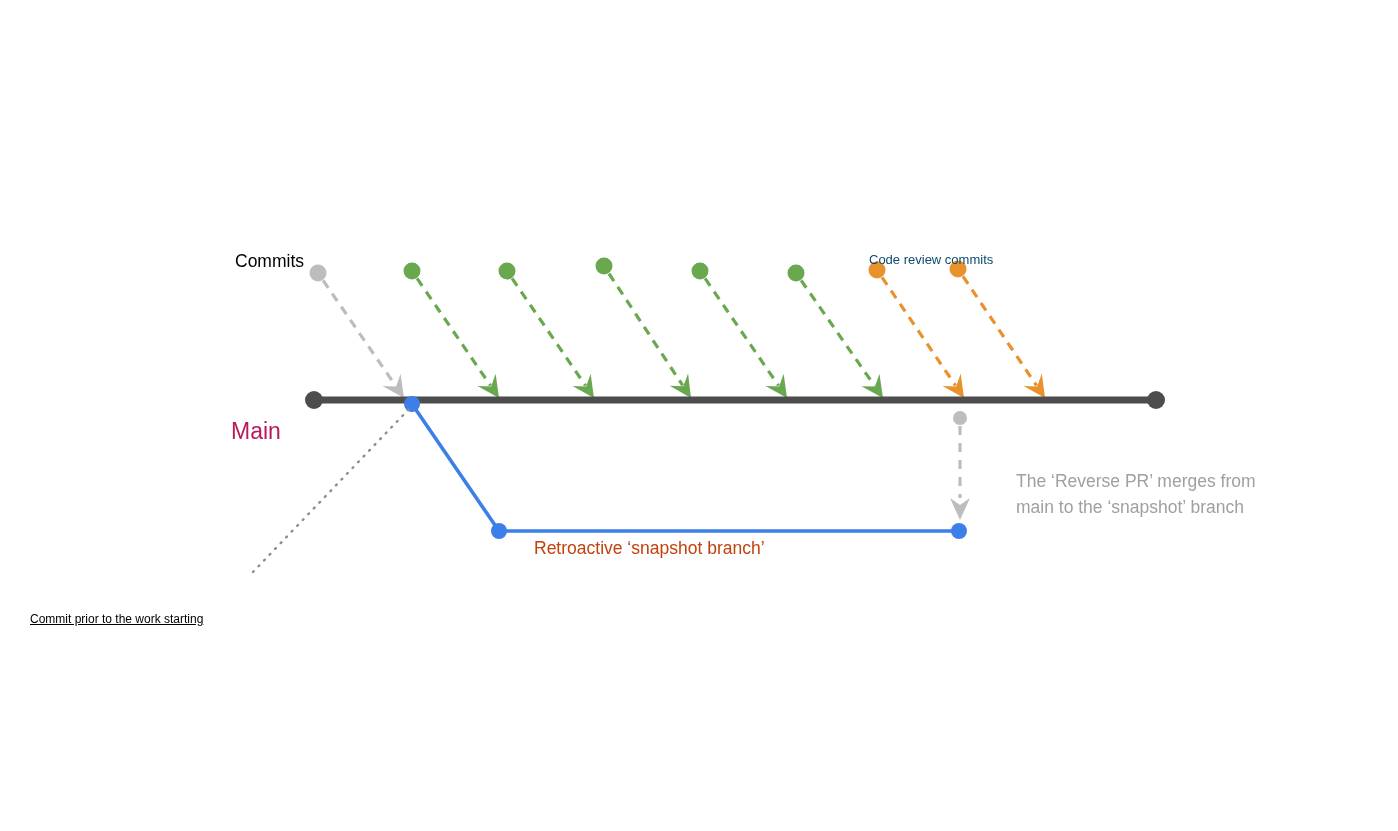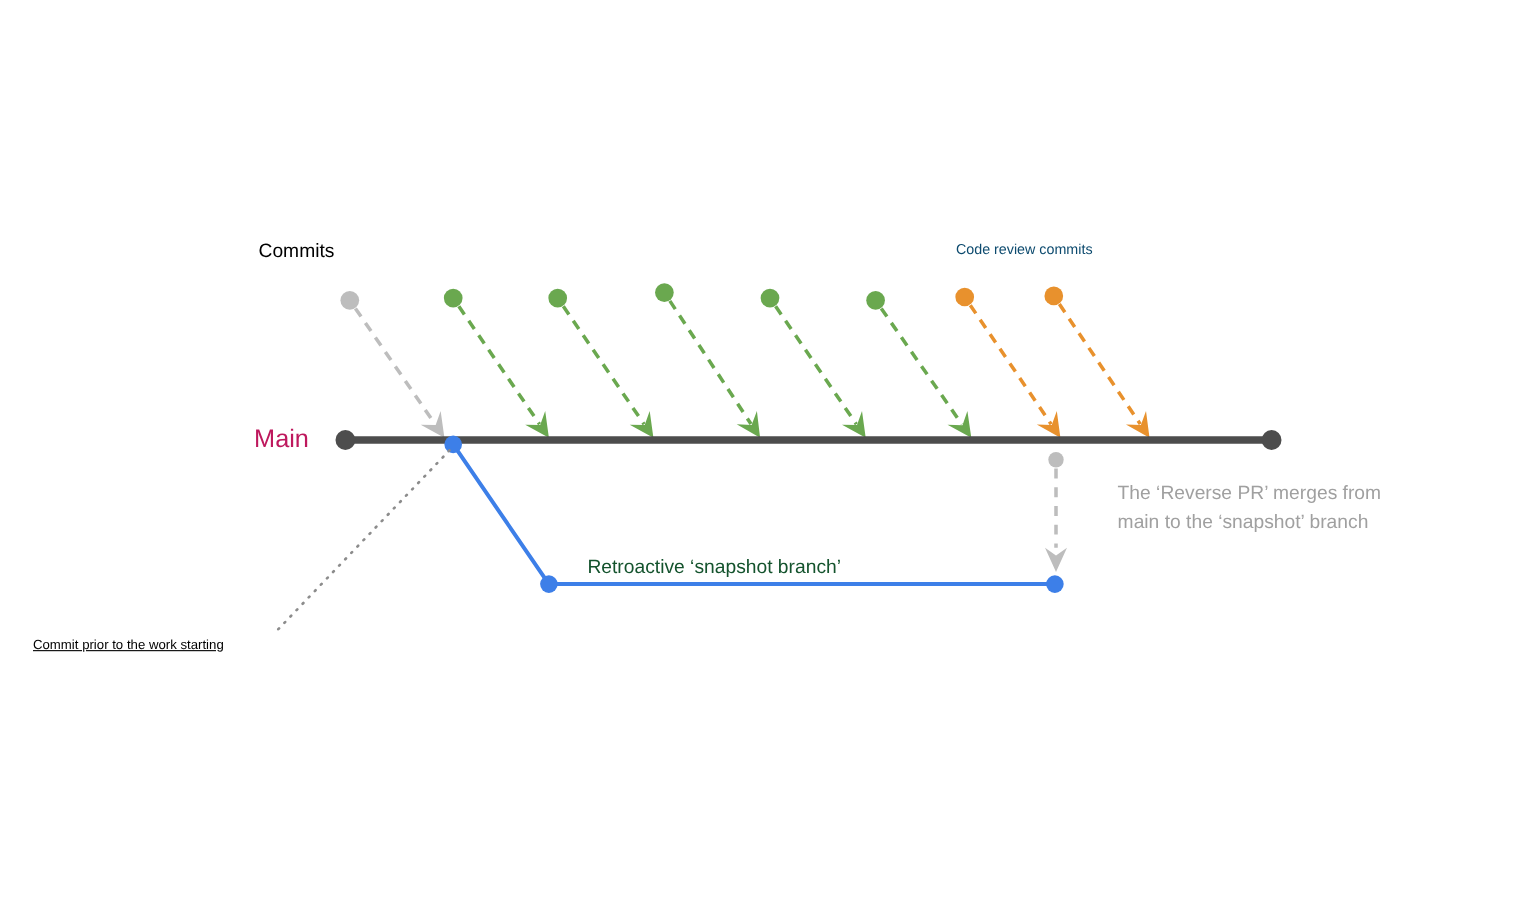--- a/index.html
+++ b/index.html
@@ -24,20 +24,21 @@
     top: 0;
     left: 0;
     width: 1398px;
     height: 831px;
   }
   .lbl {
     position: absolute;
     white-space: nowrap;
     font-family: "Liberation Sans", sans-serif;
     line-height: 1.0;
+    margin-top: 33px;
   }
   .lbl-commits {
     left: 235px;
     top: 220px;
     font-size: 17.5px;
     color: #000000;
   }
   .lbl-review {
     left: 869px;
     top: 220px;
@@ -47,21 +48,21 @@
   .lbl-main {
     left: 231px;
     top: 387px;
     font-size: 23px;
     color: #be185d;
   }
   .lbl-snapshot {
     left: 534px;
     top: 507px;
     font-size: 17.5px;
-    color: #14532d;
+    color: #c2410c;
   }
   .lbl-prior {
     left: 30px;
     top: 580px;
     font-size: 12px;
     color: #000000;
     text-decoration: underline;
   }
   .lbl-reverse {
     left: 1016px;

